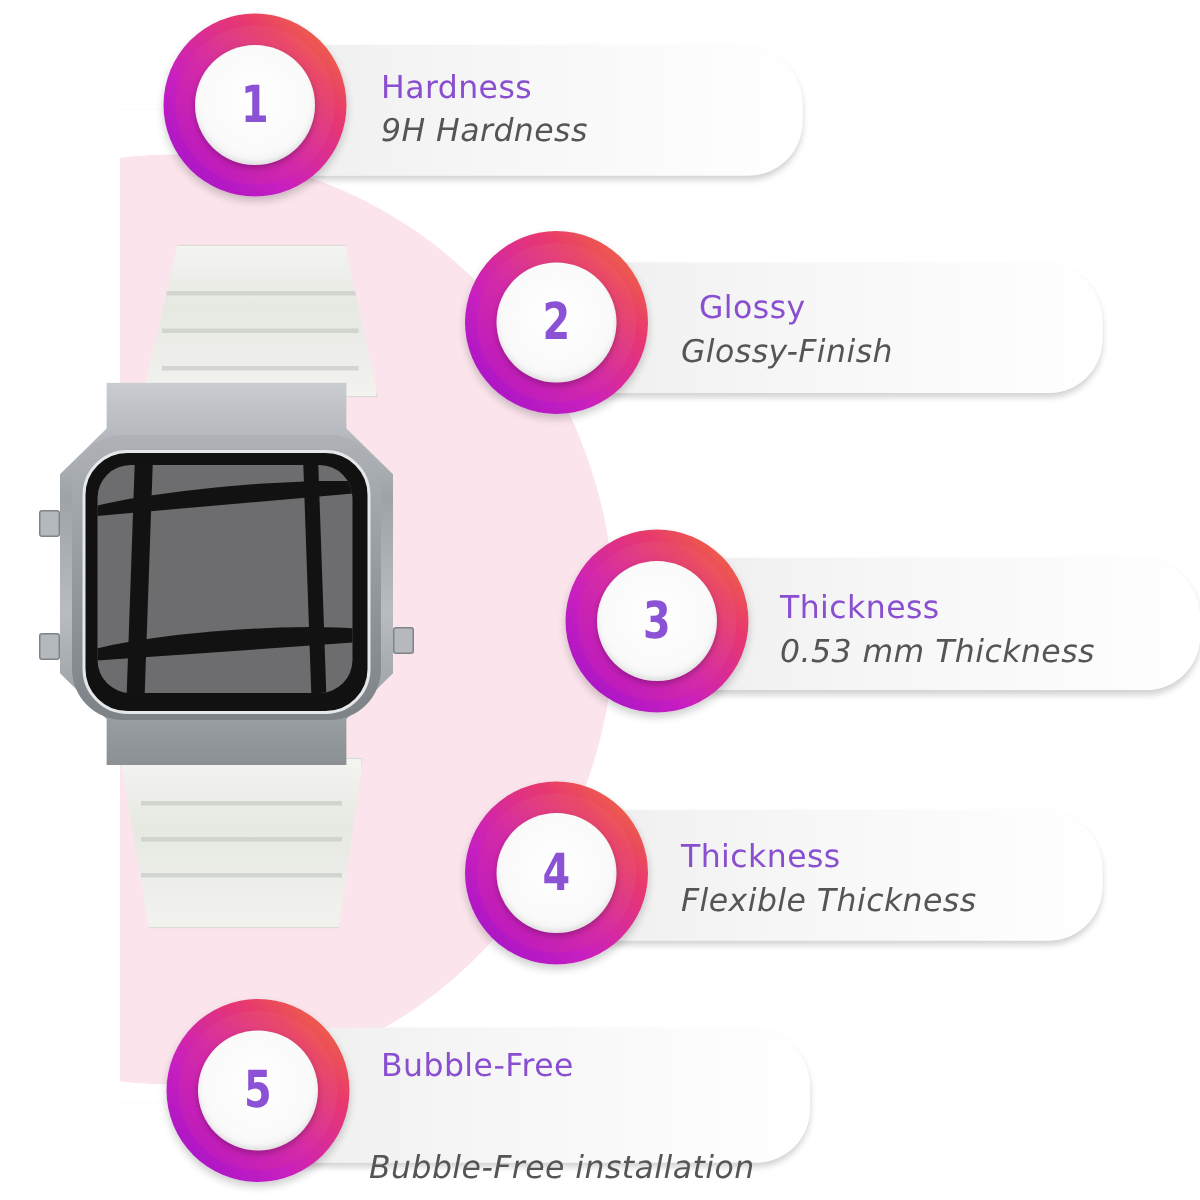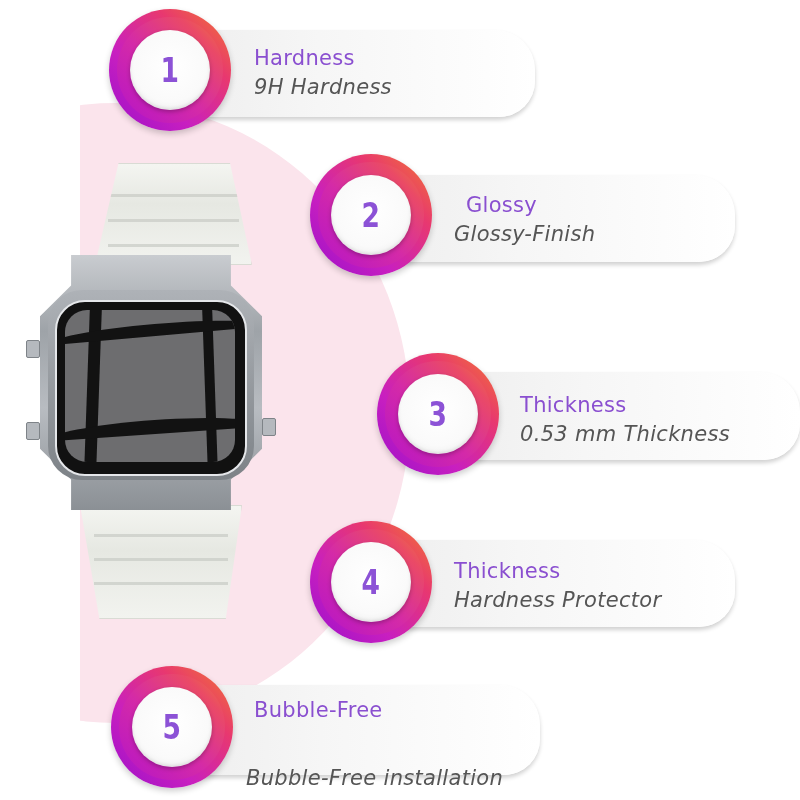--- a/index.html
+++ b/index.html
@@ -155,21 +155,21 @@
 
 <div class="item">
   <div class="pill" style="left:375px;top:540px;width:360px;height:87px"></div>
   <div class="badge" style="left:310px;top:521px">
     <div class="ring"></div>
     <div class="disc">
         <span class="num">4</span>
       </div>
   </div>
   <div class="title" style="left:454px;top:559px">Thickness</div>
-  <div class="desc" style="left:454px;top:588px">Hardness Protector</div>
+  <div class="desc" style="left:454px;top:588px">Flexible Thickness</div>
 </div>
 
 <div class="item">
   <div class="pill" style="left:175px;top:685px;width:365px;height:90px"></div>
   <div class="badge" style="left:111px;top:666px">
     <div class="ring"></div>
     <div class="disc">
         <span class="num">5</span>
       </div>
   </div>

